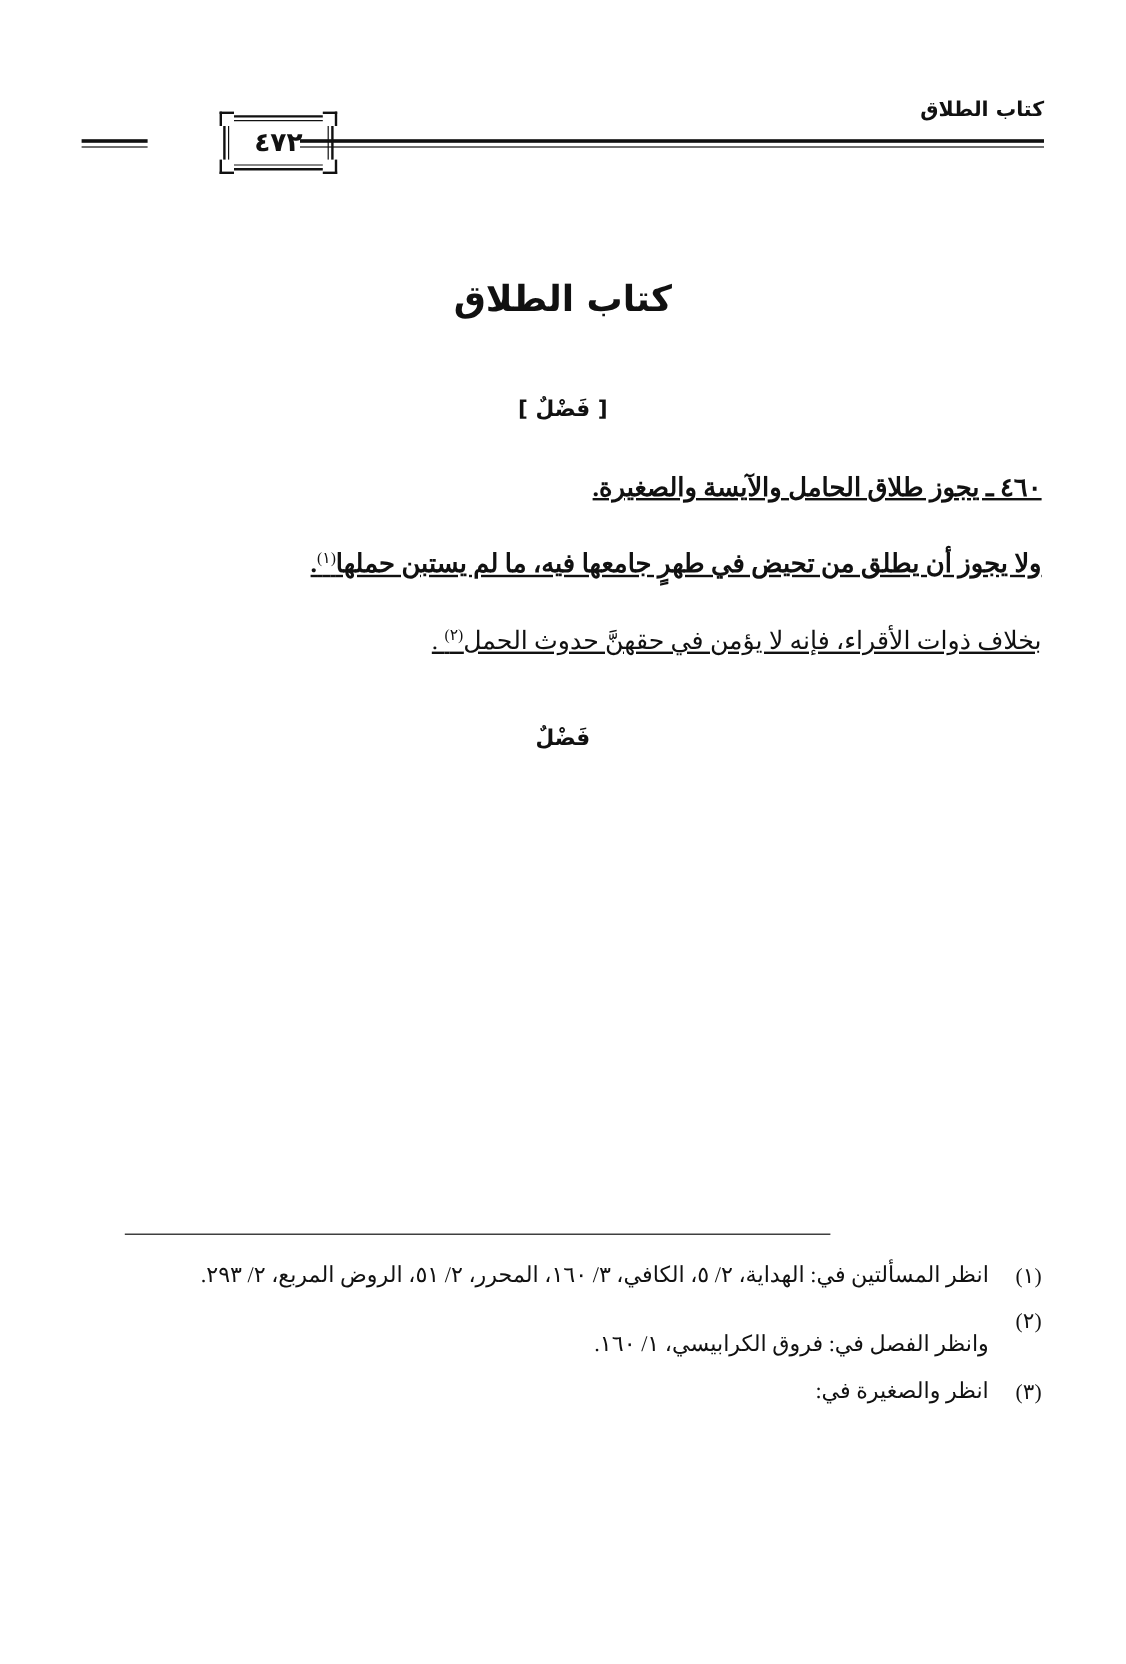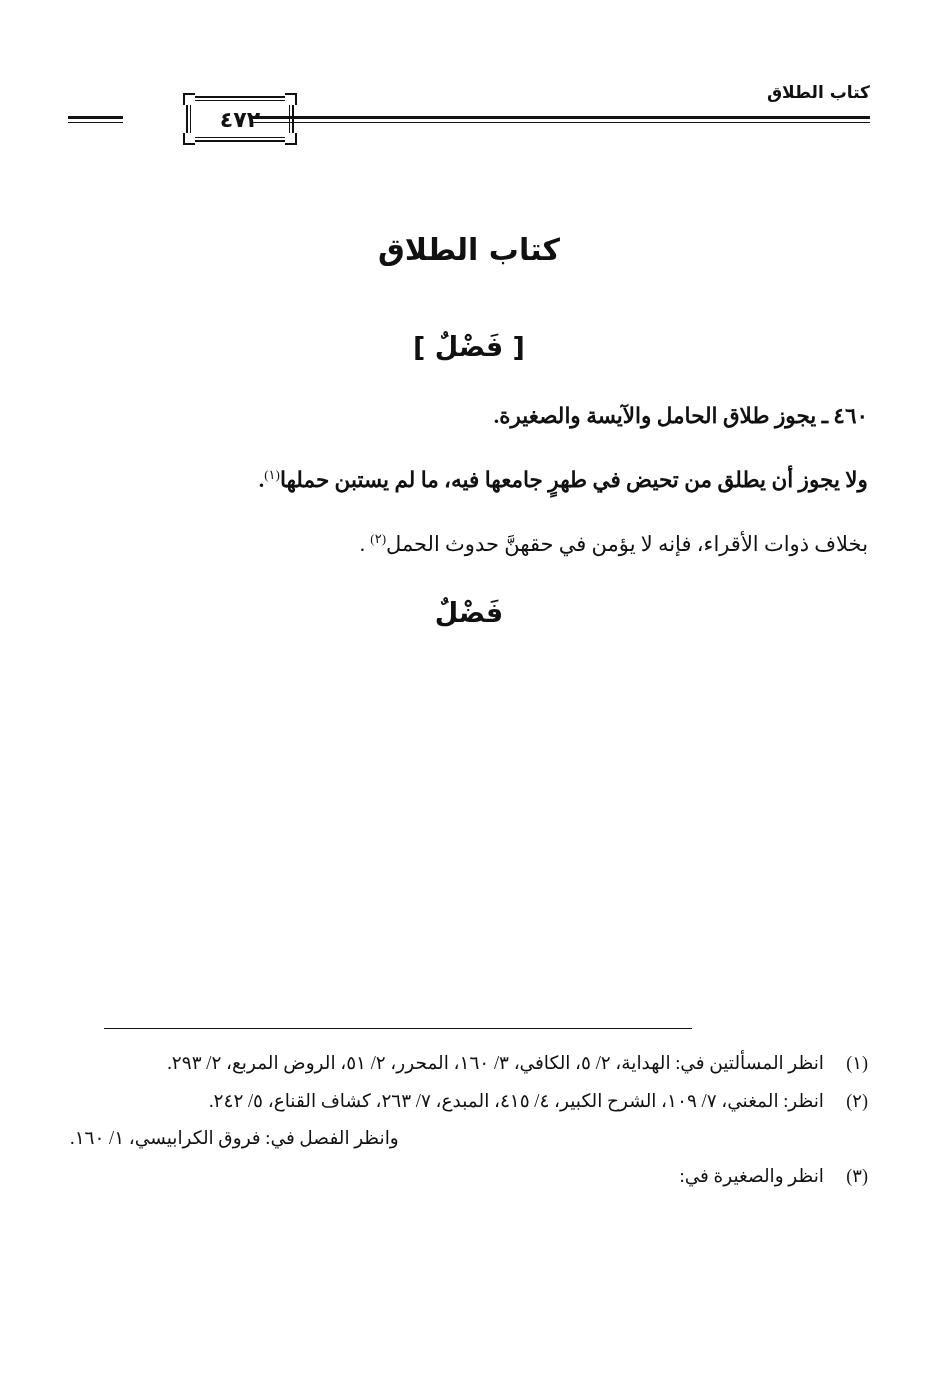--- a/index.html
+++ b/index.html
@@ -59,21 +59,20 @@
     border-top: 3px solid #111;
     border-bottom: 1px solid #111;
     height: 3px;
   }
   .page-number-box {
     position: absolute;
     left: 118px;
     top: 18px;
     width: 92px;
     height: 46px;
-    padding-left: 16px;
   }
   .page-number-box .frame-outer {
     position: absolute;
     inset: 0;
     border: 2px solid #111;
     border-radius: 3px;
   }
   .page-number-box .frame-inner {
     position: absolute;
     inset: 4px;
@@ -118,32 +117,33 @@
     font-family: "DejaVu Sans", "Liberation Sans", sans-serif;
     font-size: 30px;
     font-weight: bold;
     margin: 0 0 64px 0;
     letter-spacing: 0.5px;
   }
 
   .section-head {
     text-align: center;
     font-family: "DejaVu Sans", "Liberation Sans", sans-serif;
-    font-size: 27px;
+    font-size: 18px;
     font-weight: bold;
     margin: 0 0 34px 0;
   }
-  .section-head.spaced { margin-top: 32px; }
+  .section-head.spaced { margin-top: 50px; }
 
   p.para {
     margin: 0 0 22px 0;
     font-size: 21px;
     line-height: 1.95;
     text-align: justify;
     text-justify: inter-word;
+    text-decoration: underline;
   }
   p.para.bold {
     font-weight: bold;
     font-size: 21.5px;
   }
   .lead {
     font-weight: bold;
   }
   sup.fn {
     font-size: 13px;
@@ -177,22 +177,22 @@
     width: 44px;
     text-align: right;
     font-size: 18px;
     padding-top: 1px;
   }
   .fn-body {
     flex: 1 1 auto;
     text-align: justify;
   }
   .fn-sub {
-    margin-top: 2px;
-    text-align: left;
+    margin-top: 20px;
+    text-align: right;
   }
 </style>
 </head>
 <body>
 
 <div class="page">
 
   <div class="header">
     <div class="running-title">كتاب الطلاق</div>
     <div class="rule-right"></div>
@@ -237,21 +237,20 @@
   <div class="footnotes">
 
     <div class="fn-item">
       <div class="fn-marker">(١)</div>
       <div class="fn-body">انظر المسألتين في: الهداية، ٢/ ٥، الكافي، ٣/ ١٦٠، المحرر، ٢/ ٥١، الروض المربع، ٢/ ٢٩٣.</div>
     </div>
 
     <div class="fn-item">
       <div class="fn-marker">(٢)</div>
       <div class="fn-body">
-        <span>انظر: المغني، ٧/ ١٠٩، الشرح الكبير، ٤/ ٤١٥، المبدع، ٧/ ٢٦٣، كشاف القناع، ٥/ ٢٤٢.</span>
         <div class="fn-sub">وانظر الفصل في: فروق الكرابيسي، ١/ ١٦٠.</div>
       </div>
     </div>
 
     <div class="fn-item">
       <div class="fn-marker">(٣)</div>
       <div class="fn-body">
         <span>انظر والصغيرة في:</span>
       </div>
     </div>

